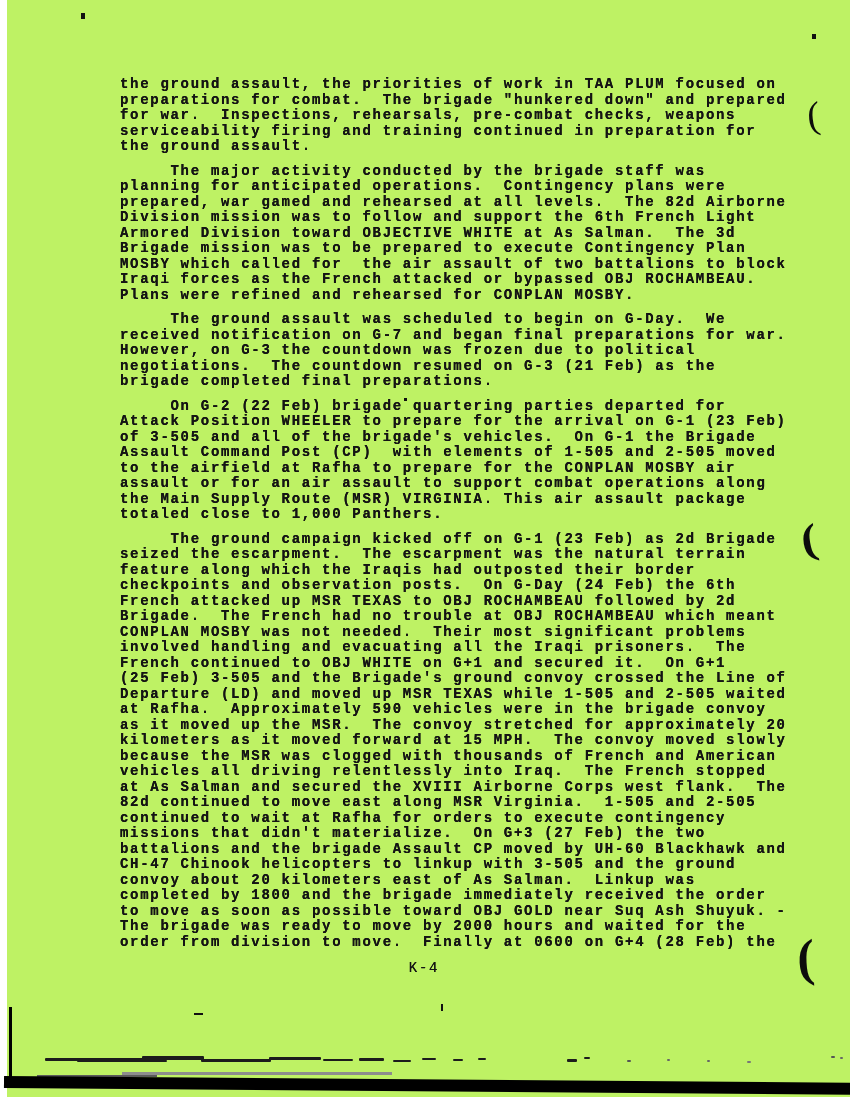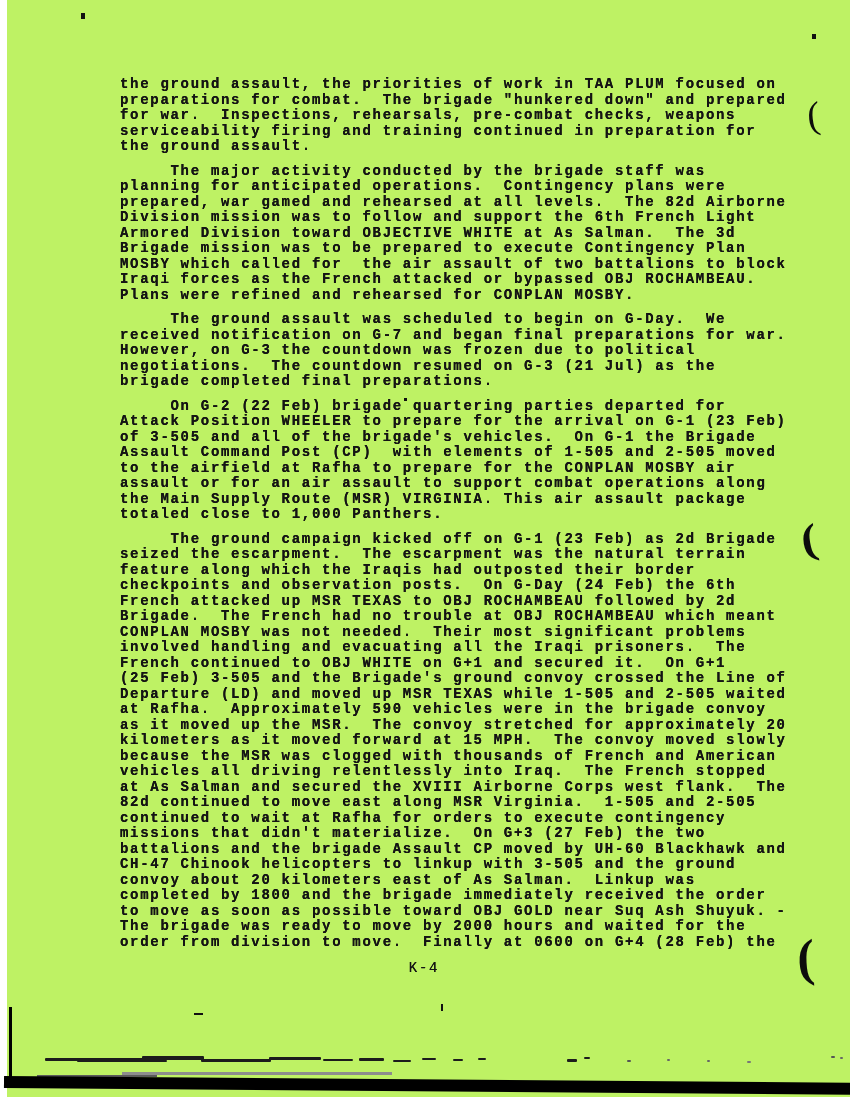--- a/index.html
+++ b/index.html
@@ -110,21 +110,21 @@
 prepared, war gamed and rehearsed at all levels.  The 82d Airborne
 Division mission was to follow and support the 6th French Light
 Armored Division toward OBJECTIVE WHITE at As Salman.  The 3d
 Brigade mission was to be prepared to execute Contingency Plan
 MOSBY which called for  the air assault of two battalions to block
 Iraqi forces as the French attacked or bypassed OBJ ROCHAMBEAU.
 Plans were refined and rehearsed for CONPLAN MOSBY.</pre>
     <pre class="para">     The ground assault was scheduled to begin on G-Day.  We
 received notification on G-7 and began final preparations for war.
 However, on G-3 the countdown was frozen due to political
-negotiations.  The countdown resumed on G-3 (21 Jul) as the
+negotiations.  The countdown resumed on G-3 (21 Feb) as the
 brigade completed final preparations.</pre>
     <pre class="para">     On G-2 (22 Feb) brigade quartering parties departed for
 Attack Position WHEELER to prepare for the arrival on G-1 (23 Feb)
 of 3-505 and all of the brigade's vehicles.  On G-1 the Brigade
 Assault Command Post (CP)  with elements of 1-505 and 2-505 moved
 to the airfield at Rafha to prepare for the CONPLAN MOSBY air
 assault or for an air assault to support combat operations along
 the Main Supply Route (MSR) VIRGINIA. This air assault package
 totaled close to 1,000 Panthers.</pre>
     <pre class="para">     The ground campaign kicked off on G-1 (23 Feb) as 2d Brigade

